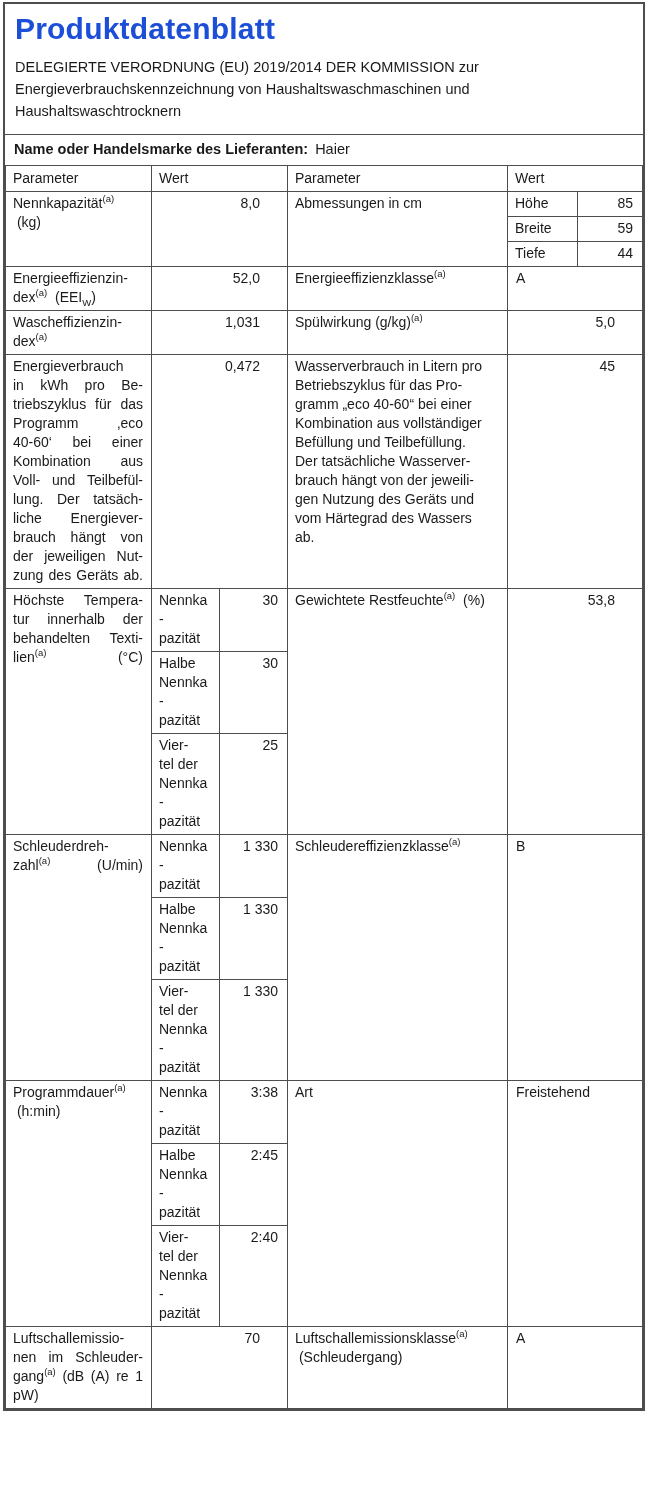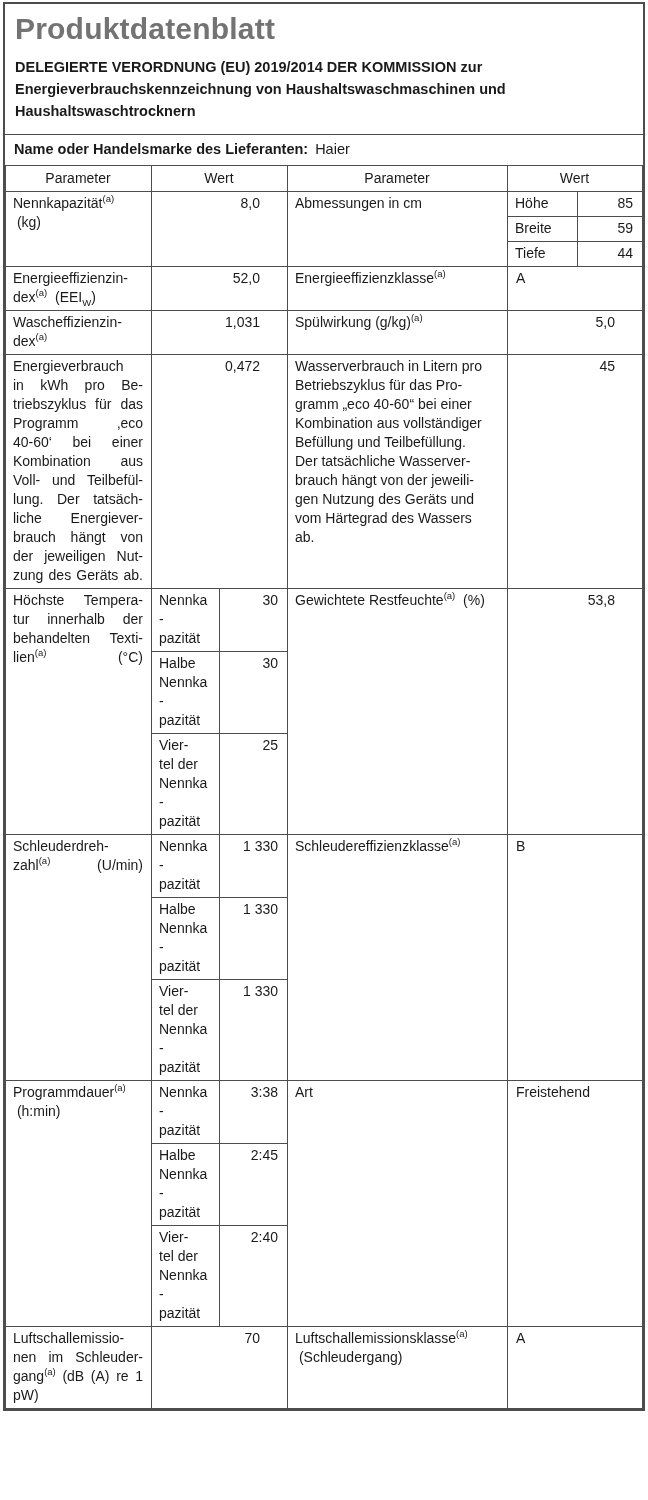--- a/index.html
+++ b/index.html
@@ -14,28 +14,27 @@
   .sheet {
     margin: 2px 3px 0 3px;
     border: 2px solid #4d4d4d;
     background: #fff;
   }
   .head { padding: 8px 10px 12px 10px; }
   .h1 {
     margin: 0;
     font-size: 30px;
     font-weight: bold;
-    color: #737373;
+    color: #1d4ed8;
     letter-spacing: 0.2px;
   }
   .reg {
     margin-top: 10px;
     font-size: 14.5px;
     line-height: 22px;
-    font-weight: bold;
   }
   .bar {
     border-top: 1.5px solid #4d4d4d;
     padding: 4px 9px 5px 9px;
     font-size: 14.5px;
     line-height: 21px;
   }
   .bar b { font-weight: 700; }
   .bar .val { margin-left: 7px; margin-top: 32px; }
   table.ptable {
@@ -46,21 +45,21 @@
   }
   .ptable th, .ptable td {
     border: 1.5px solid #4d4d4d;
     vertical-align: top;
     padding: 2px 8px 3px 7px;
     line-height: 19px;
     overflow-wrap: break-word;
   }
   .ptable th {
     font-weight: normal;
-    text-align: center;
+    text-align: left;
     padding-top: 3px; padding-bottom: 3px;
   }
   td.value { text-align: right; padding-right: 27px; }
   td.value.vleft { text-align: left; padding-left: 8px; }
   td.subvalue { text-align: right; padding-right: 9px; }
   td.param.just { text-align: justify; text-align-last: justify; margin-top: 7px; }
   sup { font-size: 9.5px; line-height: 0; vertical-align: super; }
   sub { font-size: 9.5px; line-height: 0; vertical-align: sub; }
 </style>
 </head>

